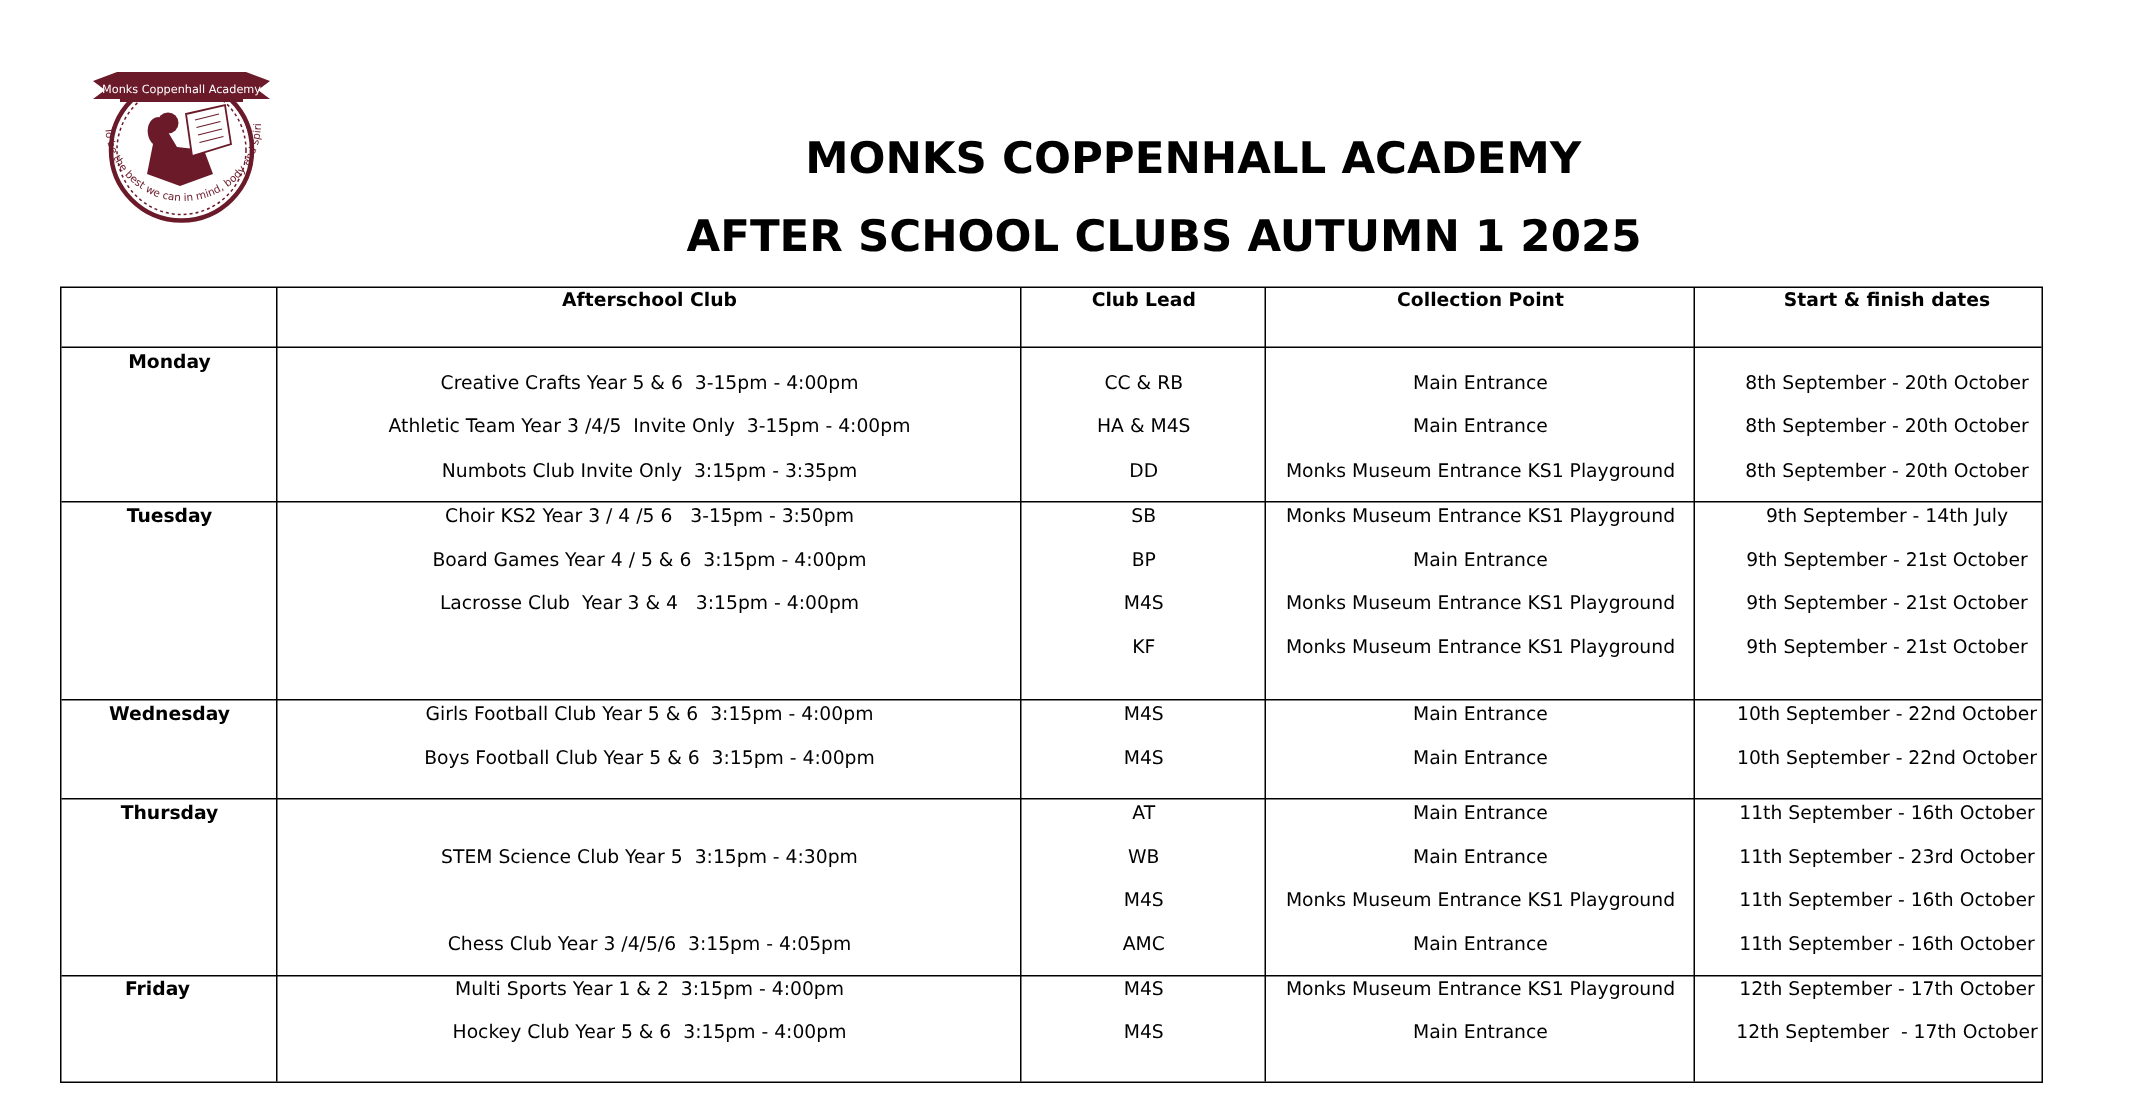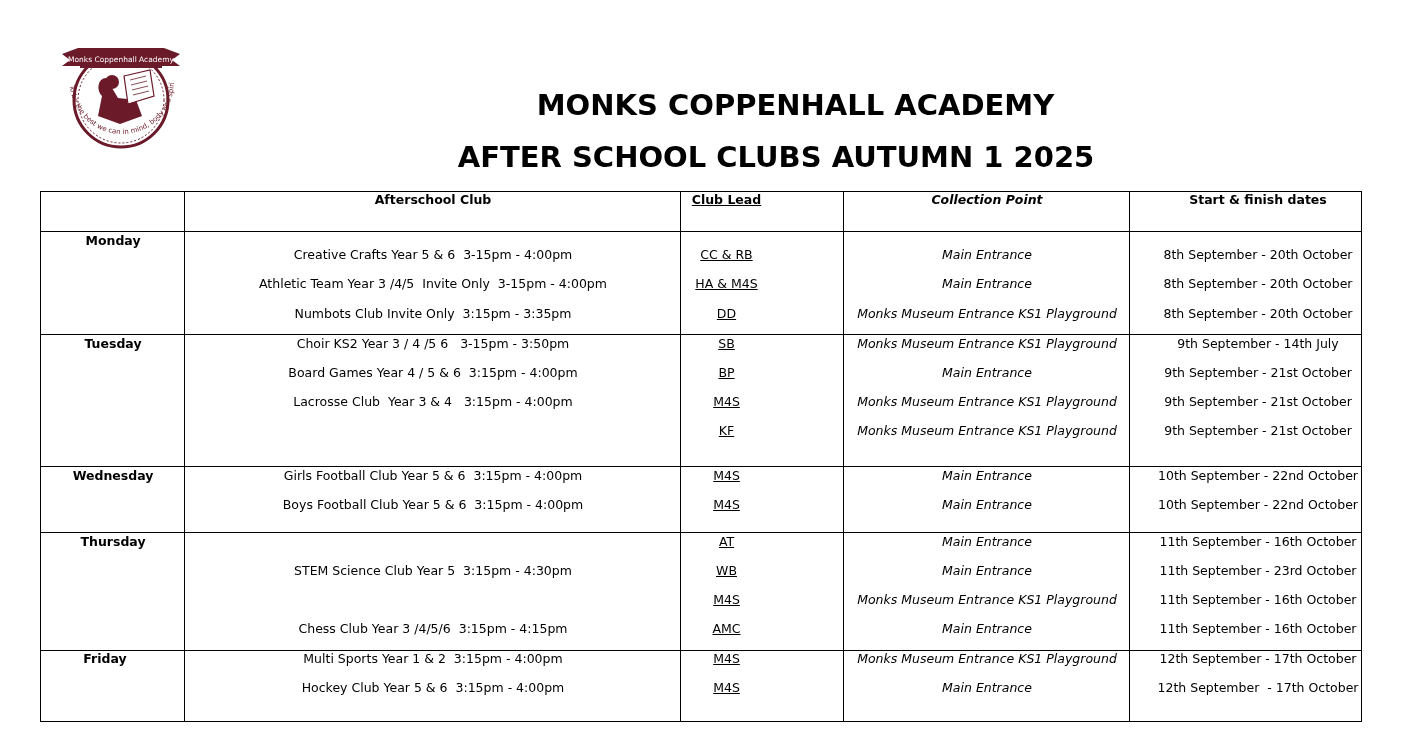--- a/index.html
+++ b/index.html
@@ -14,22 +14,22 @@
   .tbl { position: absolute; left: 40px; top: 191px; width: 1322px; height: 531px;
          border: 1px solid #000; box-sizing: border-box; }
   .vline { position: absolute; top: 0; bottom: 0; width: 1px; background: #000; }
   .hline { position: absolute; left: 0; right: 0; height: 1px; background: #000; }
   .cell { position: absolute; text-align: center; font-size: 12.5px; line-height: 16px;
           white-space: pre; transform: translateY(-8px); }
   .hdr { font-weight: bold; }
   .day { font-weight: bold; }
   .c0 { left: 0; width: 144px; }
   .c1 { left: 144px; width: 496px; }
-  .c2 { left: 604px; width: 163px; text-decoration: underline; }
-  .c3 { left: 803px; width: 286px; font-style: italic; }
+  .c2 { left: 640px; width: 163px; }
+  .c3 { left: 803px; width: 286px; }
   .c4 { left: 1101px; width: 232px; }
 </style>
 </head>
 <body>
 
 <div class="logo">
   <svg width="126" height="110" viewBox="0 0 126 110">
     <circle cx="63" cy="58" r="47" fill="none" stroke="#6b1a2a" stroke-width="3"></circle>
     <circle cx="63" cy="58" r="43" fill="none" stroke="#6b1a2a" stroke-width="1" stroke-dasharray="2 2"></circle>
     <path d="M4 12 L20 6 L106 6 L122 12 L114 18 L122 24 L104 24 L104 26 L22 26 L22 24 L4 24 L12 18 Z" fill="#6b1a2a"></path>
@@ -123,21 +123,21 @@
 
   <div class="cell c1" style="top:379px">STEM Science Club Year 5  3:15pm - 4:30pm</div>
   <div class="cell c2" style="top:379px">WB</div>
   <div class="cell c3" style="top:379px">Main Entrance</div>
   <div class="cell c4" style="top:379px">11th September - 23rd October</div>
 
   <div class="cell c2" style="top:408px">M4S</div>
   <div class="cell c3" style="top:408px">Monks Museum Entrance KS1 Playground</div>
   <div class="cell c4" style="top:408px">11th September - 16th October</div>
 
-  <div class="cell c1" style="top:437px">Chess Club Year 3 /4/5/6  3:15pm - 4:15pm</div>
+  <div class="cell c1" style="top:437px">Chess Club Year 3 /4/5/6  3:15pm - 4:05pm</div>
   <div class="cell c2" style="top:437px">AMC</div>
   <div class="cell c3" style="top:437px">Main Entrance</div>
   <div class="cell c4" style="top:437px">11th September - 16th October</div>
 
   <div class="cell day c0" style="top:467px; left:-8px">Friday</div>
   <div class="cell c1" style="top:467px">Multi Sports Year 1 &amp; 2  3:15pm - 4:00pm</div>
   <div class="cell c2" style="top:467px">M4S</div>
   <div class="cell c3" style="top:467px">Monks Museum Entrance KS1 Playground</div>
   <div class="cell c4" style="top:467px">12th September - 17th October</div>
 

